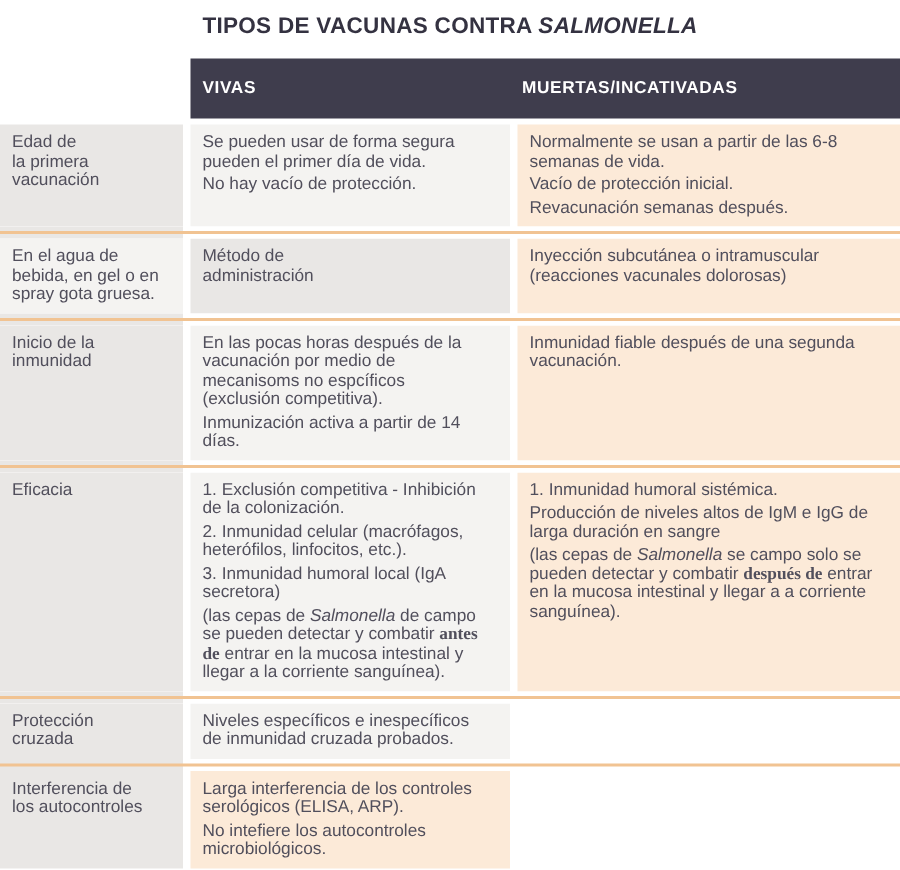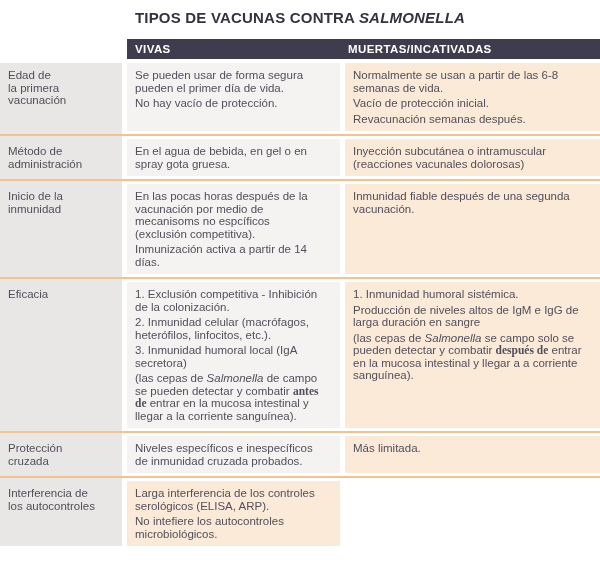--- a/index.html
+++ b/index.html
@@ -23,21 +23,21 @@
   .title {
     margin: 9px 0 0 0;
     text-align: center;
     font-size: 15px;
     font-weight: bold;
     letter-spacing: 0.2px;
     color: var(--title-text);
   }
   .title em { font-style: italic; }
   .table-wrap { margin-top: 13px; }
-  .header-row { display: flex; height: 20px; }
+  .header-row { display: flex; height: 40px; }
   .header-spacer { width: 127px; flex: 0 0 127px; background: #ffffff; }
   .header-bar {
     flex: 1;
     background: var(--header-bg);
     display: flex;
     align-items: center;
     color: var(--header-text);
     font-weight: bold;
     font-size: 11.5px;
     letter-spacing: 0.4px;
@@ -106,25 +106,25 @@
           <p><span>Normalmente se usan a partir de las 6-8 semanas de vida.</span></p>
           <p><span>Vacío de protección inicial.</span></p>
           <p><span>Revacunación semanas después.</span></p>
         </div>
       </div>
       <div class="sep">
         <div class="label-bg"></div>
         <div class="line"></div>
       </div>
       <div class="row">
-        <div class="cell label">Método de
-administración</div>
         <div class="cell vivas">
           <p><span>En el agua de bebida, en gel o en spray gota gruesa.</span></p>
         </div>
+        <div class="cell label">Método de
+administración</div>
         <div class="cell muertas">
           <p><span>Inyección subcutánea o intramuscular (reacciones vacunales dolorosas)</span></p>
         </div>
       </div>
       <div class="sep">
         <div class="label-bg"></div>
         <div class="line"></div>
       </div>
       <div class="row">
         <div class="cell label">Inicio de la
@@ -158,23 +158,20 @@
       <div class="sep">
         <div class="label-bg"></div>
         <div class="line"></div>
       </div>
       <div class="row">
         <div class="cell label">Protección
 cruzada</div>
         <div class="cell vivas">
           <p><span>Niveles específicos e inespecíficos de inmunidad cruzada probados.</span></p>
         </div>
-        <div class="cell muertas">
-          <p><span>Más limitada.</span></p>
-        </div>
       </div>
       <div class="sep">
         <div class="label-bg"></div>
         <div class="line"></div>
       </div>
       <div class="row">
         <div class="cell label">Interferencia de
 los autocontroles</div>
         <div class="cell muertas">
           <p><span>Larga interferencia de los controles serológicos (ELISA, ARP).</span></p>

